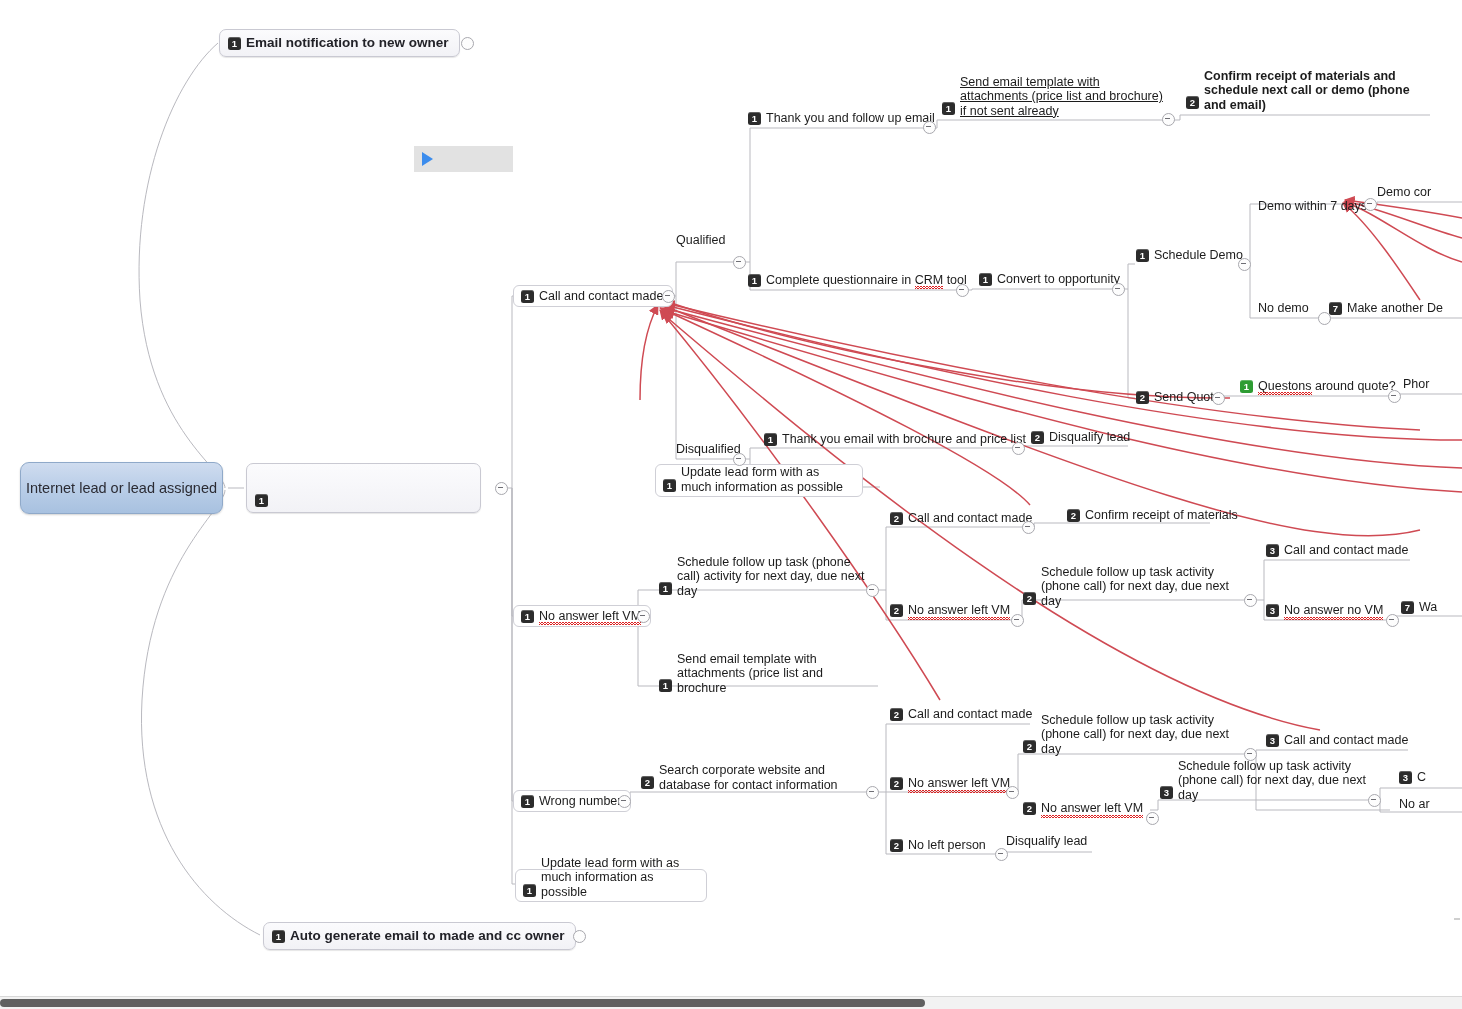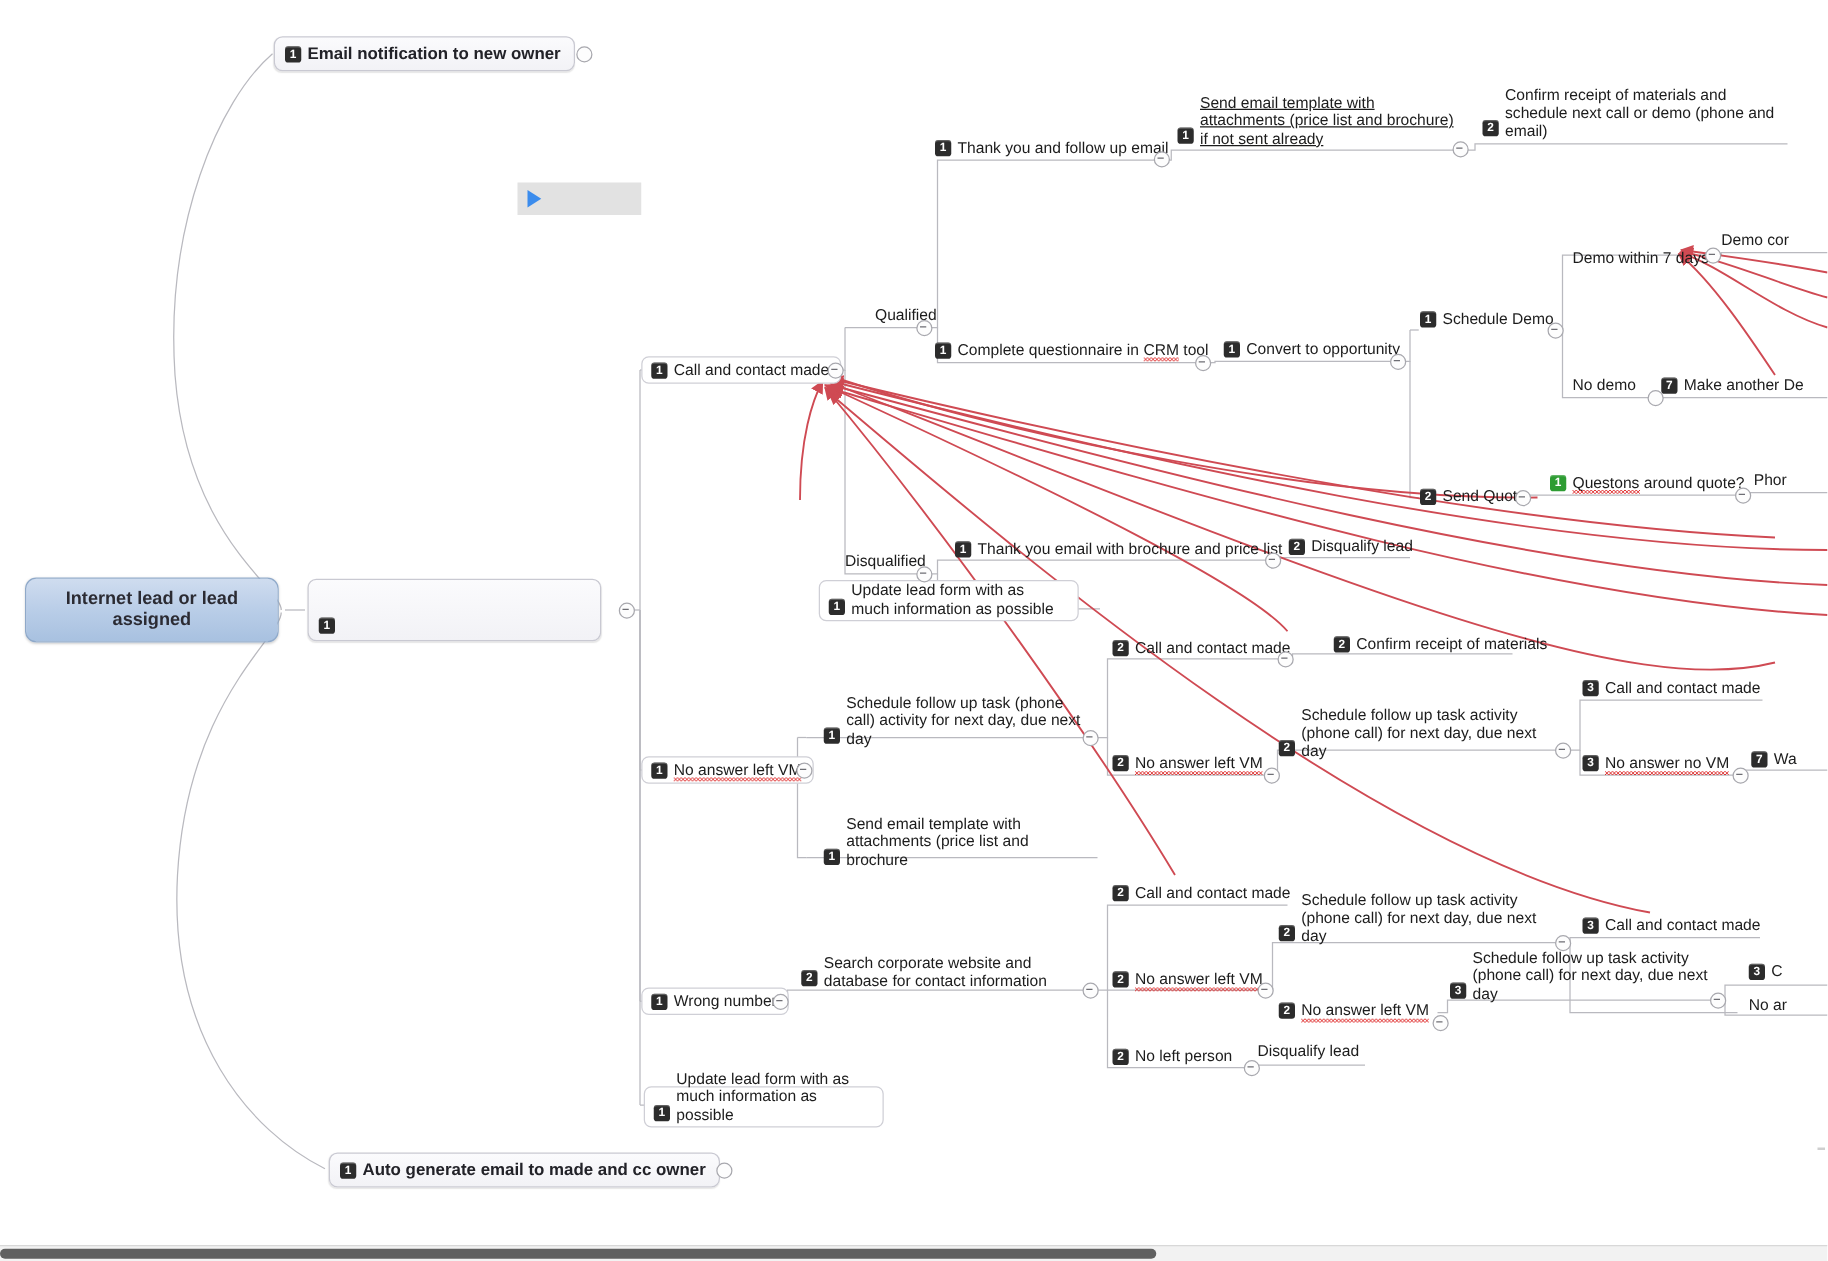--- a/index.html
+++ b/index.html
@@ -31,21 +31,21 @@
 
   
   .root{
     width:203px;height:52px;
     border-radius:9px;
     background:linear-gradient(to bottom,#cfdcef 0%,#bacee8 48%,#a8c1e0 100%);
     border:1px solid #8fa9c9;
     box-shadow:0 1px 2px rgba(0,0,0,.18);
     justify-content:center;
     text-align:center;
-    font-weight:bold;
+    font-weight:normal;
     font-size:14.5px;
     line-height:17px;
     color:#2b2b33;
   }
 
   
   .lvl1{
     border-radius:7px;
     background:linear-gradient(to bottom,#fbfbfd 0%,#f2f2f6 100%);
     border:1px solid #c9c9d2;
@@ -328,21 +328,21 @@
     <span class="badge">1</span>
     <span class="txt">Wrong number</span>
   </div>
   <div class="toggle" style="left:618px;top:795px;"></div>
 
   <div class="node boxed" style="left:515px;top:869px;width:192px;height:33px;align-items:flex-end;">
     <span class="badge b-bottom">1</span>
     <span class="txt wrap" style="margin-bottom:-1px;">Update lead form with as much information as possible</span>
   </div>
 
-  <div class="node plain" style="left:672px;top:244px;height:18px;margin-left:24px;">
+  <div class="node plain" style="left:672px;top:232px;height:18px;">
     <span class="txt">Qualified</span>
   </div>
   <div class="toggle" style="left:733px;top:256px;"></div>
 
   <div class="node plain" style="left:672px;top:441px;height:18px;">
     <span class="txt">Disqualified</span>
   </div>
   <div class="toggle" style="left:733px;top:453px;"></div>
 
   <div class="node boxed" style="left:655px;top:464px;width:208px;height:33px;align-items:flex-end;">
@@ -357,21 +357,21 @@
   <div class="toggle" style="left:923px;top:121px;"></div>
 
   <div class="node plain" style="left:938px;top:76px;width:232px;height:42px;align-items:flex-end;">
     <span class="badge b-bottom">1</span>
     <span class="txt wrap" style="margin-bottom:-2px;text-decoration:underline;">Send email template with attachments (price list and brochure) if not sent already</span>
   </div>
   <div class="toggle" style="left:1162px;top:113px;"></div>
 
   <div class="node plain" style="left:1182px;top:82px;width:248px;height:30px;align-items:flex-end;">
     <span class="badge b-bottom">2</span>
-    <span class="txt wrap" style="margin-bottom:-2px;">Confirm receipt of materials and schedule next call or demo (phone and email)</span>
+    <span class="txt wrap" style="margin-bottom:-2px;font-weight:bold;">Confirm receipt of materials and schedule next call or demo (phone and email)</span>
   </div>
 
   <div class="node plain" style="left:744px;top:272px;height:18px;">
     <span class="badge">1</span>
     <span class="txt">Complete questionnaire in <span class="sp">CRM</span> tool</span>
   </div>
   <div class="toggle" style="left:956px;top:284px;"></div>
 
   <div class="node plain" style="left:975px;top:271px;height:18px;">
     <span class="badge">1</span>

